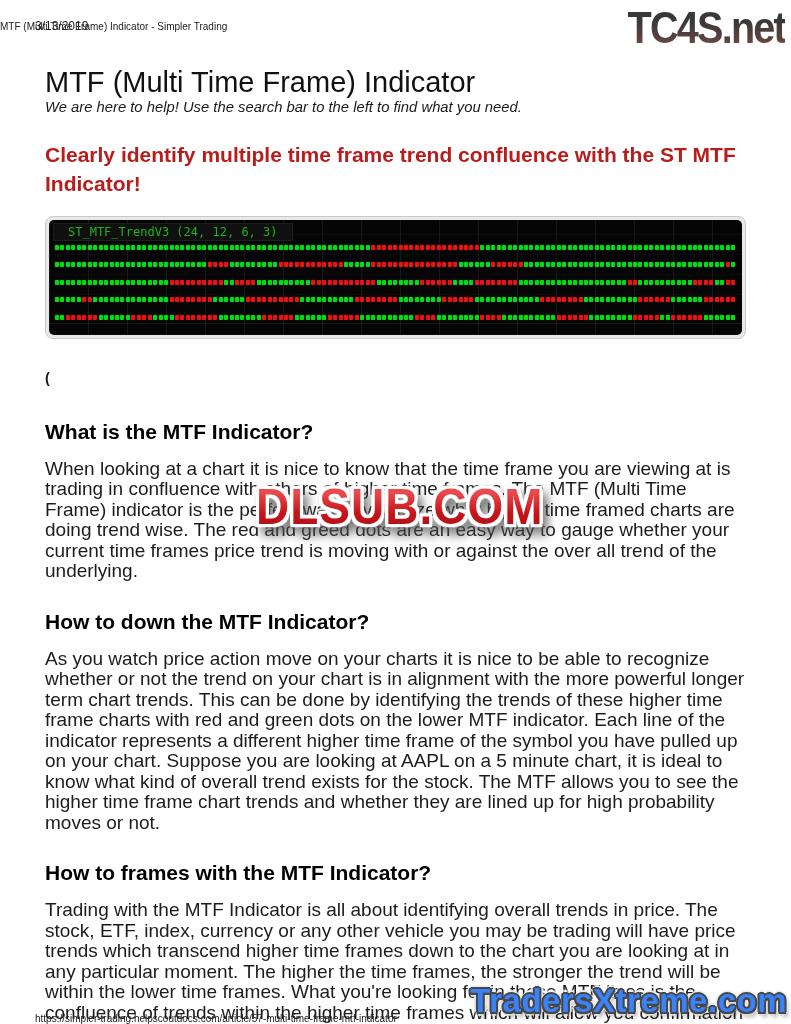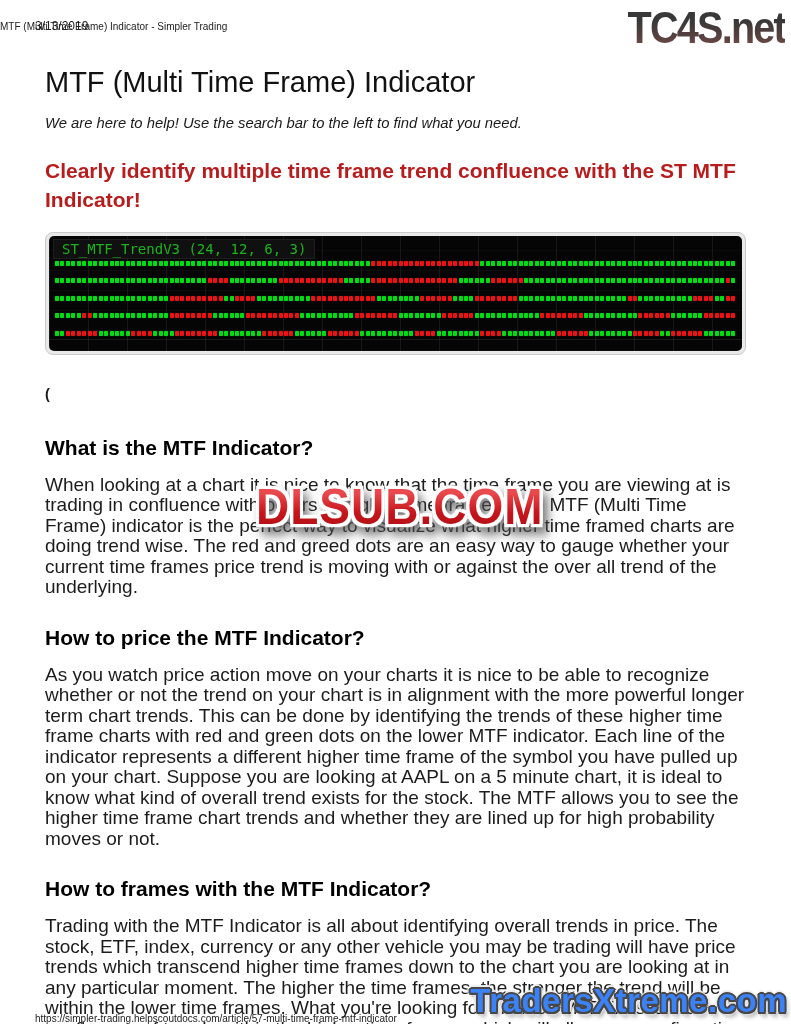--- a/index.html
+++ b/index.html
@@ -40,21 +40,21 @@
     text-shadow:
       -2px 0 0 #474747, 2px 0 0 #474747, 0 -2px 0 #474747, 0 2px 0 #474747,
       -1.5px -1.5px 0 #474747, 1.5px -1.5px 0 #474747,
       -1.5px 1.5px 0 #474747, 1.5px 1.5px 0 #474747,
       -4px 0 1px #e8e8e8, 4px 0 1px #e8e8e8, 0 4px 1px #dcdcdc, 0 -4px 1px #eeeeee,
       3px 5px 4px rgba(0,0,0,0.35);
   }
 
   
   .content { position: absolute; top: 66px; left: 45px; width: 701px; }
-  h1.article-title { font-size: 29px; font-weight: normal; color: #111; margin-bottom: 16px; }
+  h1.article-title { font-size: 29px; font-weight: normal; color: #111; }
   .intro { font-size: 14.8px; margin-bottom: 26px; font-style: italic; }
   h2.headline { font-size: 21px; font-weight: bold; line-height: 1.38; margin-bottom: 17px; color: #b91c1c; }
   h2.section-h { font-size: 21px; font-weight: bold; color: #000; margin: 28px 0 15px 0; }
   p.body-text { font-size: 19px; line-height: 20.5px; color: #1c1c1c; margin-top: 8px; }
   .citation { font-size: 14.6px; font-weight: bold; line-height: 27px; margin-top: 26px; word-break: break-all; }
 
   
   .chart-frame {
     width: 701px; height: 123px;
     border: 1px solid #c9c9c9; border-radius: 8px;
@@ -63,22 +63,22 @@
   .chart {
     position: relative; width: 100%; height: 100%;
     background: #050505; border-radius: 5px; overflow: hidden;
     background-image:
       repeating-linear-gradient(90deg, rgba(70,70,70,0.28) 0 1px, transparent 1px 39px),
       repeating-linear-gradient(0deg, rgba(60,60,60,0.12) 0 1px, transparent 1px 20px);
   }
   .chart-label {
     position: absolute; top: 3px; left: 4px;
     font-family: "DejaVu Sans Mono", monospace;
-    font-size: 14px; color: #1db31d; background: #101010;
-    padding: 1px 8px; border: 1px solid #1e1e1e; white-space: nowrap;
+    font-size: 12px; color: #1db31d; background: #101010;
+    padding: 1px 14px; border: 1px solid #1e1e1e; white-space: nowrap;
   }
   .axis-strip {
     position: absolute; left: 0; right: 0; bottom: 11px; height: 1px;
     background: rgba(90,90,90,0.25);
   }
   .chart-rows {
     position: absolute; top: 25px; bottom: 15px; left: 6px; right: 6px;
     display: flex; flex-direction: column; justify-content: space-between;
   }
   .dot-row { display: flex; justify-content: space-between; height: 5px; }
@@ -760,21 +760,21 @@
       </div>
     </figure>
 
     <div class="citation">
       <div>(</div>
     </div>
 
     <h2 class="section-h">What is the MTF Indicator?</h2>
     <p class="body-text">When looking at a chart it is nice to know that the time frame you are viewing at is trading in confluence with others of higher time frames. The MTF (Multi Time Frame) indicator is the perfect way to visualize what higher time framed charts are doing trend wise. The red and greed dots are an easy way to gauge whether your current time frames price trend is moving with or against the over all trend of the underlying.</p>
 
-    <h2 class="section-h">How to price the MTF Indicator?</h2>
+    <h2 class="section-h">How to down the MTF Indicator?</h2>
     <p class="body-text">As you watch price action move on your charts it is nice to be able to recognize whether or not the trend on your chart is in alignment with the more powerful longer term chart trends. This can be done by identifying the trends of these higher time frame charts with red and green dots on the lower MTF indicator. Each line of the indicator represents a different higher time frame of the symbol you have pulled up on your chart. Suppose you are looking at AAPL on a 5 minute chart, it is ideal to know what kind of overall trend exists for the stock. The MTF allows you to see the higher time frame chart trends and whether they are lined up for high probability moves or not.</p>
 
     <h2 class="section-h">How to frames with the MTF Indicator?</h2>
     <p class="body-text">Trading with the MTF Indicator is all about identifying overall trends in price. The stock, ETF, index, currency or any other vehicle you may be trading will have price trends which transcend higher time frames down to the chart you are looking at in any particular moment. The higher the time frames, the stronger the trend will be within the lower time frames. What you're looking for in these MTF lines is the confluence of trends within the higher time frames which will allow you confirmation for direction or non-directional action. Check out the examples below for clarity.</p>
 
   </div>
 
   <div class="dlsub-watermark">DLSUB.COM</div>
 
   <div class="footer-url">https://simpler-trading.helpscoutdocs.com/article/57-multi-time-frame-mtf-indicator</div>

